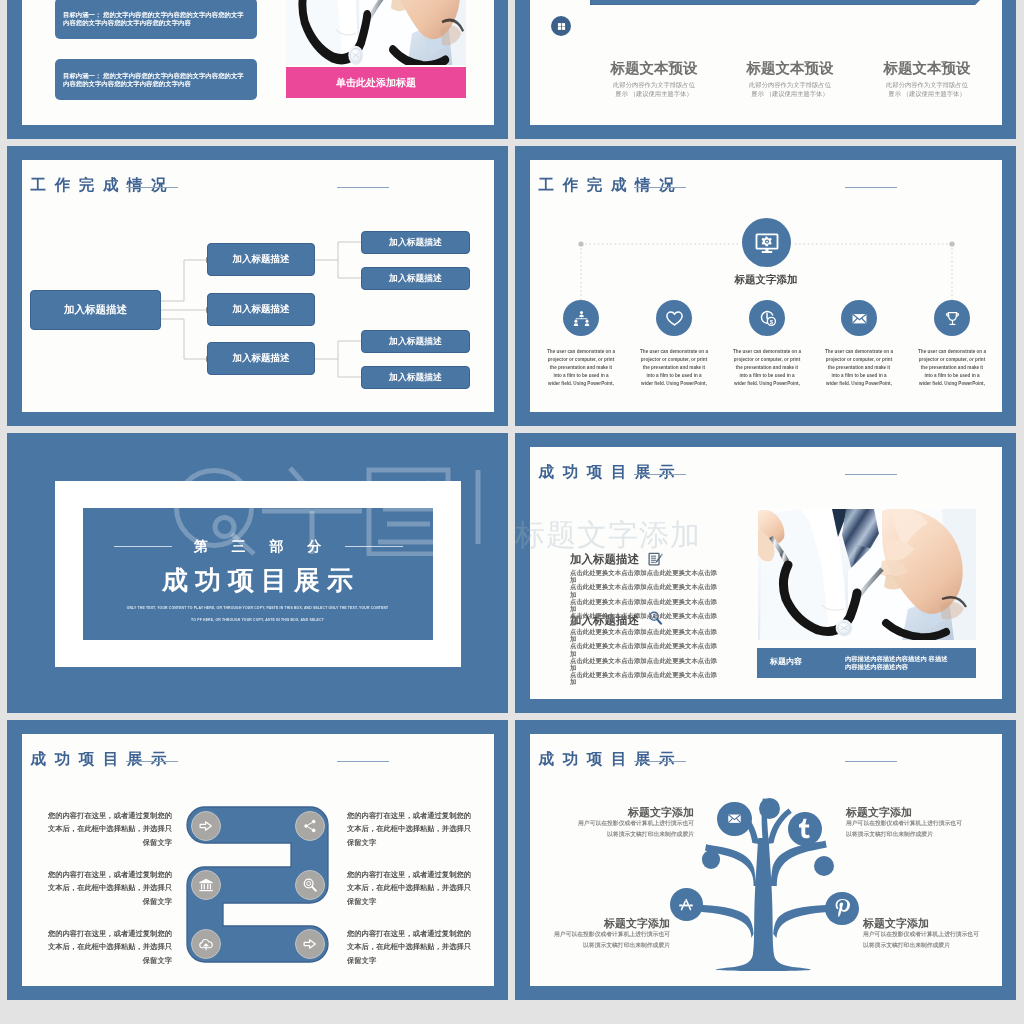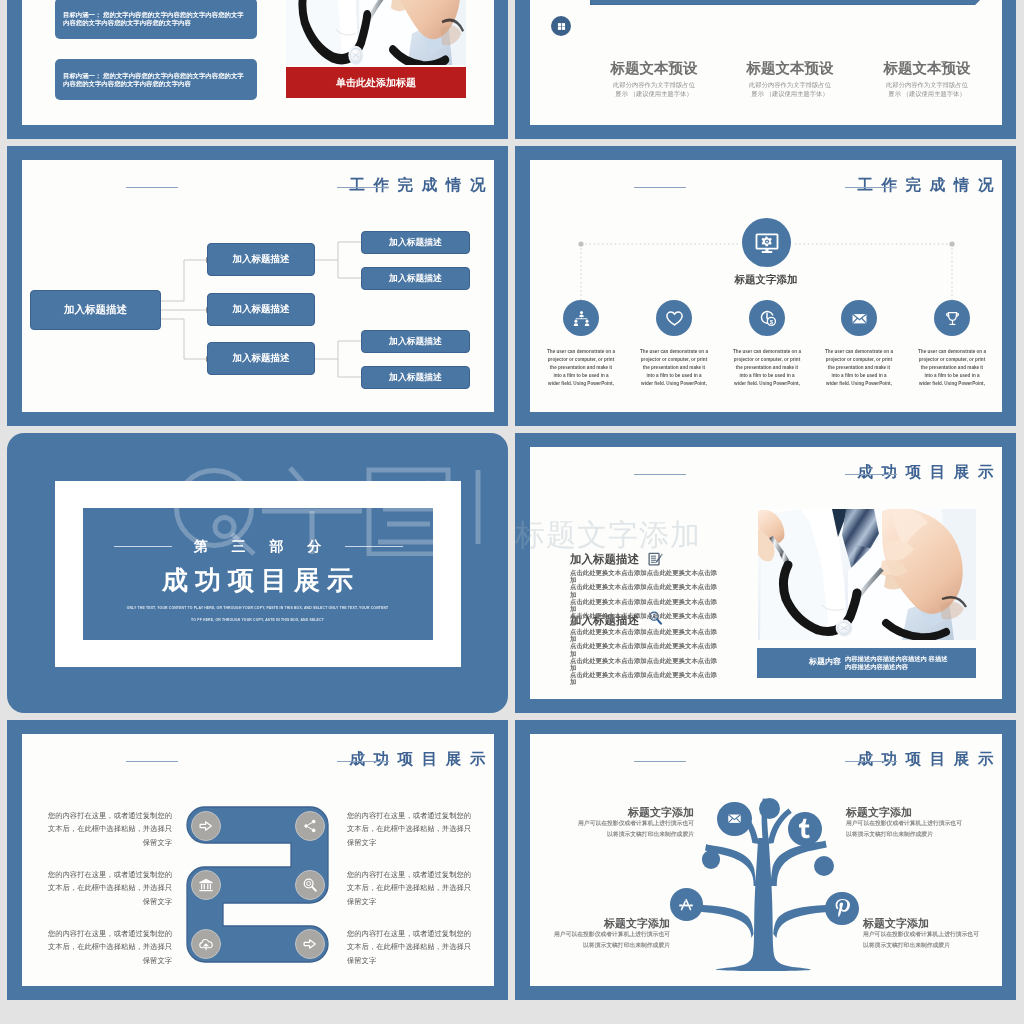--- a/index.html
+++ b/index.html
@@ -2,31 +2,31 @@
 <html><head>
 <meta charset="utf-8">
 <title>PPT Template Preview</title>
 <style>* { margin:0; padding:0; box-sizing:border-box; }
 html,body { width:1024px; height:1024px; overflow:hidden; background:#e3e3e3;
   font-family:"Liberation Sans","DejaVu Sans",sans-serif; }
 #page { position:relative; width:1024px; height:1024px; background:#e3e3e3; overflow:hidden; }
 .slide { position:absolute; width:501px; height:280px; background:#4a76a3; overflow:hidden; }
 .inner { position:absolute; left:15px; top:14px; width:472px; height:252px;
   background:#fdfdfb; overflow:hidden; }
-.sl-title { position:absolute; left:0; right:0; top:15px; text-align:right;
+.sl-title { position:absolute; left:0; right:0; top:15px; text-align:left;
   font-size:15.5px; font-weight:bold; color:#3e6392; letter-spacing:8.6px; text-indent:8.6px; }
 .sl-title .ln { position:absolute; top:12px; width:52px; height:1px; background:#8ba3c0; }
 .sl-title .ln.l { left:104px; }
 .sl-title .ln.r { right:105px; }
 
 
 .goal-box { position:absolute; background:#4a76a3; border-radius:5px;
   color:#fff; font-size:6.4px; line-height:1.22; padding:13px 8px 0 8px;
   font-weight:bold; }
-.goal-cap { position:absolute; background:#b91c1c; color:#fff; font-size:10px;
+.goal-cap { position:absolute; background:#ec4899; color:#fff; font-size:10px;
   font-weight:bold; text-align:center; line-height:32px; }
 .photo1 { position:absolute; overflow:hidden; background:#e8eef4; }
 
 
 .arrow-wrap { position:absolute; }
 .arrow-shape { position:absolute; left:0; top:0; }
 .arrow-txt { position:absolute; left:18px; top:5px; color:#fff; font-size:8px;
   font-weight:bold; line-height:1.55; }
 .arrow-circ { position:absolute; width:23px; height:23px; border-radius:50%;
   background:#3c628c; display:flex; align-items:center; justify-content:center; }
@@ -65,21 +65,21 @@
 .ph-ico { position:absolute; }
 .ph-body { position:absolute; font-size:6.4px; color:#6d6d6d; line-height:1.12;
   font-weight:bold; white-space:pre-line; }
 .ph-capbar { position:absolute; background:#4a76a3; }
 .ph-caplabel { position:absolute; color:#fff; font-size:8px; font-weight:bold; }
 .ph-capbody { position:absolute; color:#fff; font-size:6.3px; line-height:1.2;
   white-space:pre-line; font-weight:bold; }
 
 
 .sn-text { position:absolute; font-size:7.3px; color:#555; line-height:1.82;
-  font-weight:normal; }
+  font-weight:bold; }
 .sn-left { text-align:right; }
 .sn-right { text-align:left; }
 .sn-circ { position:absolute; width:30px; height:30px; border-radius:50%;
   background:#a9a7a4; border:1px solid #bfc3c7;
   display:flex; align-items:center; justify-content:center; }
 
 
 .tr-svg { position:absolute; left:0; top:0; }
 .tr-head { position:absolute; font-size:11px; font-weight:bold; color:#5a5a5a; }
 .tr-body { position:absolute; font-size:5.8px; color:#8a8a8a; line-height:1.95;
@@ -345,21 +345,21 @@
             </g>
             <g fill="#fff">
               <circle cx="7.5" cy="6.6" r="0.55"></circle>
               <circle cx="16.5" cy="6.6" r="0.55"></circle>
             </g>
           </svg>
         </div>
 <div class="ic-body" style="left:388px;top:188px;width:68px;"><span>The user can demonstrate on a projector or computer, or print the presentation and make it into a film to be used in a wider field. Using PowerPoint,</span></div>
 </div>
     </div>
-<div class="slide" style="left:7px;top:433px;border-radius:17px;">
+<div class="slide" style="left:7px;top:433px;">
 <div class="sec-frame" style="left:48px;top:48px;width:406px;height:186px;"></div>
 <div class="sec-box" style="left:76px;top:75px;width:350px;height:132px;"></div>
 <div class="sec-eyebrow" style="top:105px;"><span class="ln" style="left:107px;width:58px;"></span><span>第 三 部 分</span><span class="ln" style="right:105px;width:58px;"></span></div>
 <div class="sec-head" style="top:130px;"><span>成功项目展示</span></div>
 <div class="sec-sub" style="top:170px;">
         <div>ONLY THE TEXT, YOUR CONTENT TO PLAY HERE, OR THROUGH YOUR COPY, PASTE IN THIS BOX, AND SELECT ONLY THE TEXT, YOUR CONTENT</div>
         <div>TO PF HERE, OR THROUGH YOUR COPY, ASTE IN THIS BOX, AND SELECT</div>
       </div>
 </div>
 <div class="slide" style="left:515px;top:433px;">
@@ -466,21 +466,21 @@
 
 <path d="M 30 56 Q 22 72 28 90 Q 38 112 60 121 Q 82 127 92 108 Q 98 92 99 84" stroke="#151515" stroke-width="9" fill="none" stroke-linecap="round"></path>
 <path d="M 128 114 Q 142 126 162 128 Q 176 129 188 123" stroke="#151515" stroke-width="8" fill="none" stroke-linecap="round"></path>
 <path d="M 63 96 Q 72 104 86 100" stroke="#e0e0e0" stroke-width="1" fill="none" opacity="0.85"></path>
 
 <ellipse cx="86" cy="119" rx="8.4" ry="8.4" fill="url(#btnb)"></ellipse>
 <ellipse cx="86" cy="119" rx="6" ry="6" fill="none" stroke="#d6dfe9" stroke-width="0.9"></ellipse>
 <path d="M 82.5 117 L 89.5 121 M 82.5 121 L 89.5 117" stroke="#ccd6e1" stroke-width="0.8"></path>
 </svg></div>
 <div class="ph-capbar" style="left:227px;top:201px;width:219px;height:30px;"></div>
-<div class="ph-caplabel" style="left:240px;top:209px;margin-left:39px;"><span>标题内容</span></div>
+<div class="ph-caplabel" style="left:240px;top:209px;"><span>标题内容</span></div>
 <div class="ph-capbody" style="left:315px;top:208px;width:112px;"><span>内容描述内容描述内容描述内 容描述
 内容描述内容描述内容</span></div>
 </div>
     </div>
 <div class="slide" style="left:7px;top:720px;">
 <div class="inner">
 <div class="sl-title"><span class="ln l"></span><span>成功项目展示</span><span class="ln r"></span></div>
 <svg class="mm-svg" viewBox="0 0 472 252" width="472" height="252">
           <path d="M 183 73 H 288 A 18 18 0 0 1 306 91 V 151 A 18 18 0 0 1 288 169 H 201 V 192 H 288 A 18 18 0 0 1 306 210 V 210 A 18 18 0 0 1 288 228 H 183 A 18 18 0 0 1 165 210 V 151 A 18 18 0 0 1 183 133 H 269 V 109 H 183 A 18 18 0 0 1 165 91 V 91 A 18 18 0 0 1 183 73 Z" fill="#4a76a3" stroke="#3c6290" stroke-width="1.3"></path>
         </svg>

